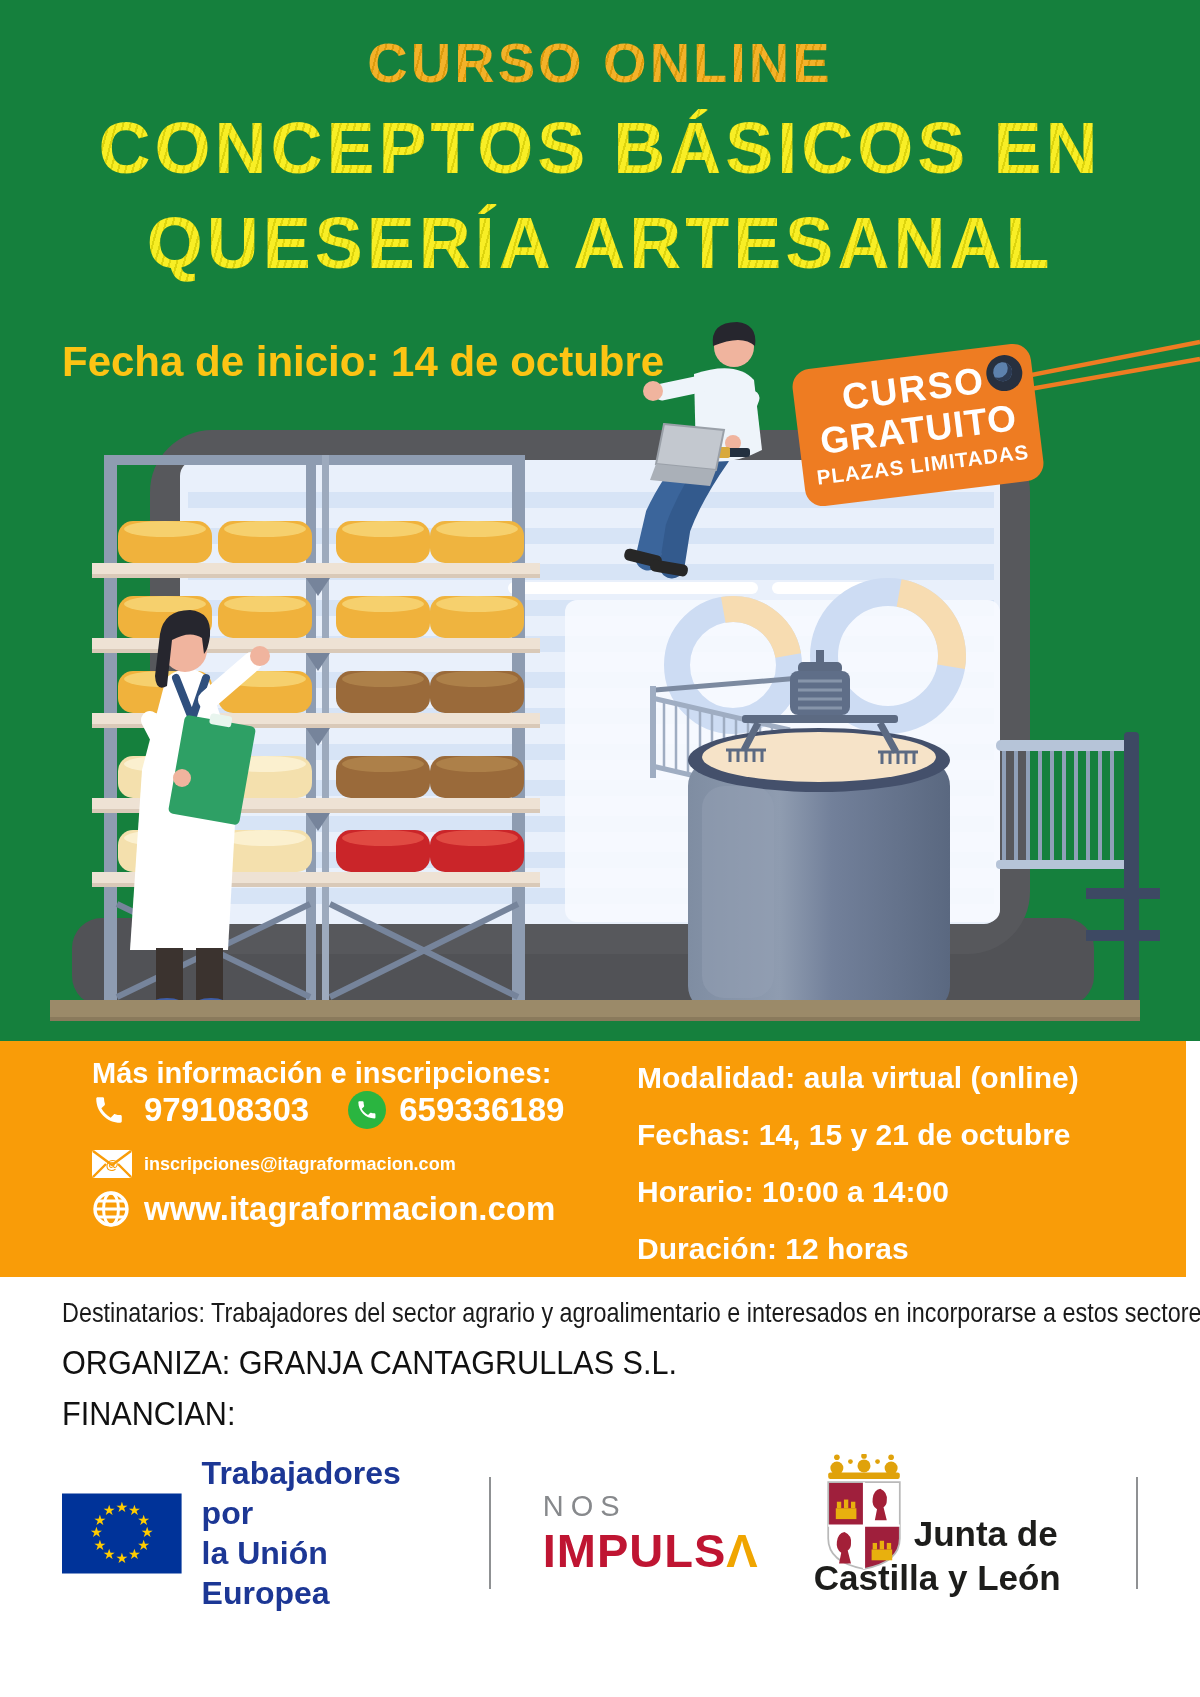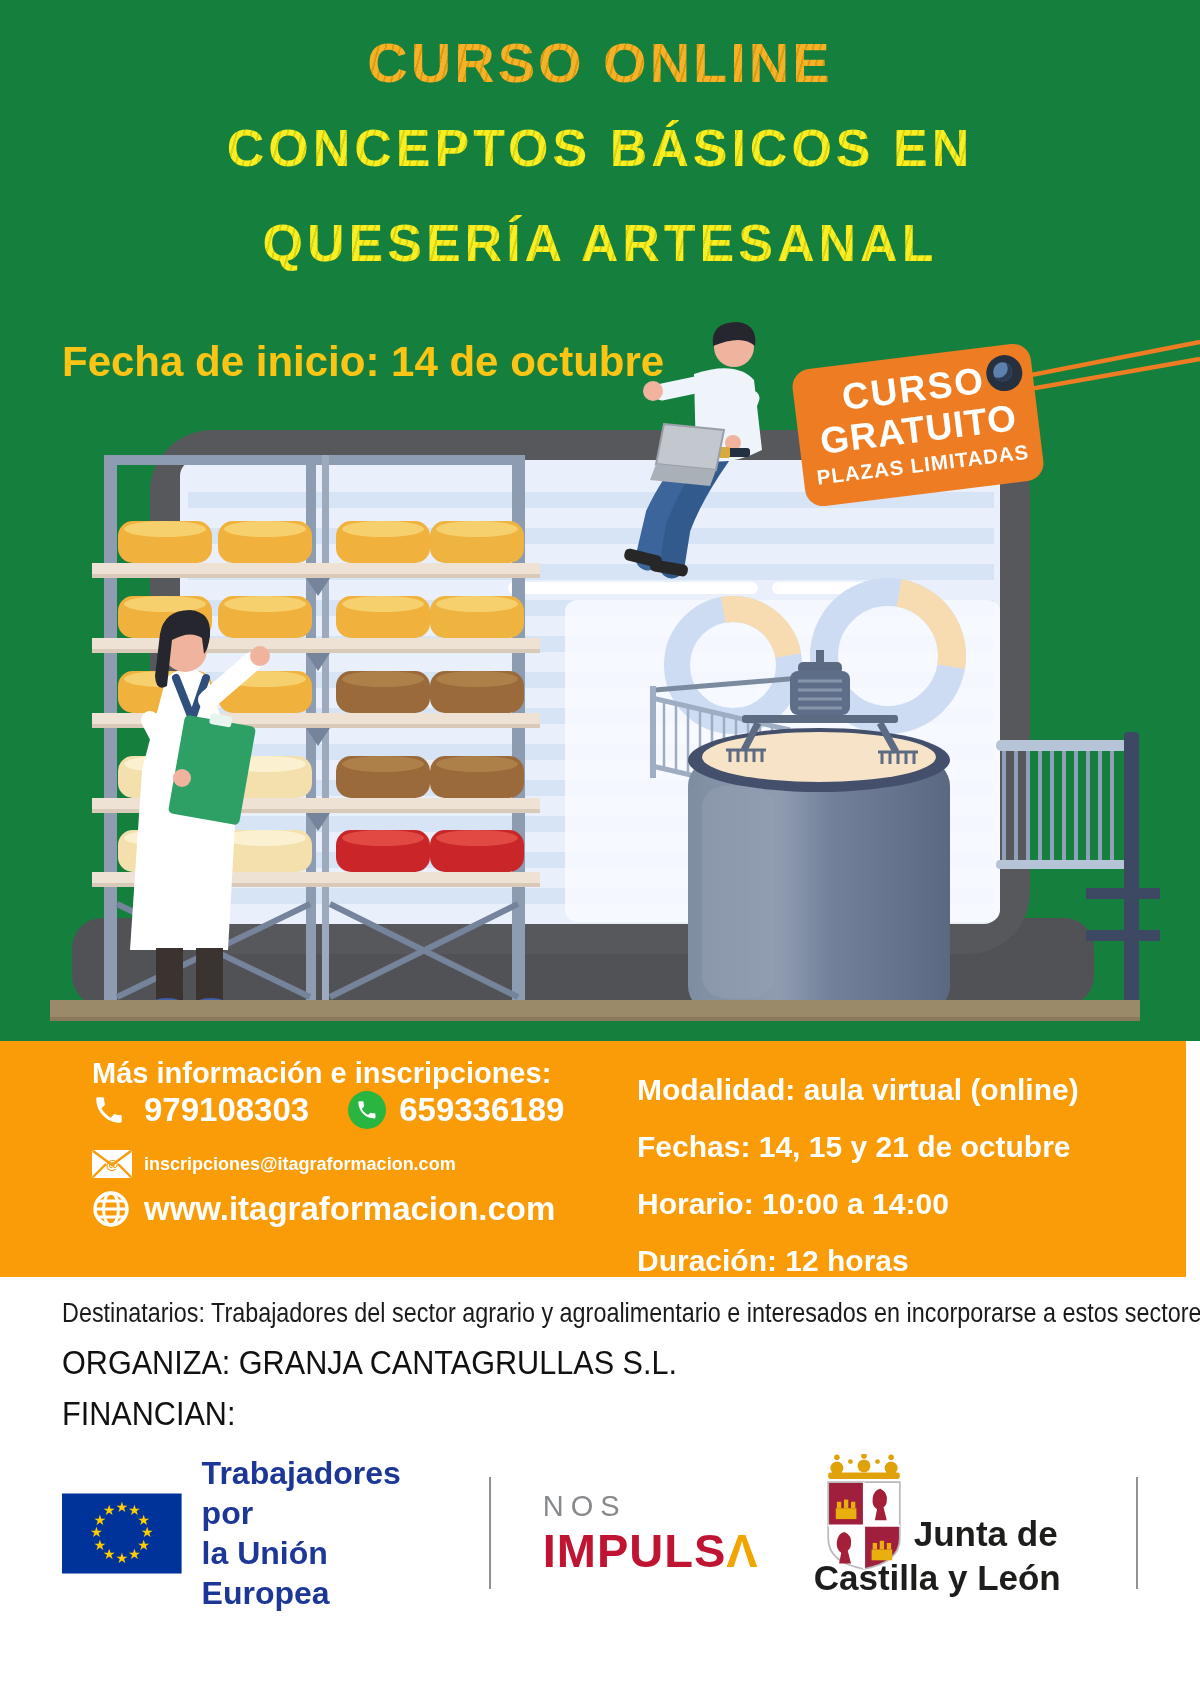--- a/index.html
+++ b/index.html
@@ -4,21 +4,21 @@
 <style>
   html,body{margin:0;padding:0;background:#ffffff;}
   .poster{position:relative;width:1200px;height:1697px;overflow:hidden;
           font-family:"Liberation Sans",sans-serif;background:#ffffff;}
 
   
   .hero{position:absolute;left:0;top:0;width:1200px;height:1041px;background:#15803d;}
   .kicker{position:relative;z-index:2;margin-top:30px;text-align:center;
           font-size:56px;font-weight:bold;letter-spacing:3px;color:#f0ad1d;}
   .hero-title{position:relative;z-index:2;margin-top:6px;text-align:center;}
-  .hero-title-line{font-size:52px;font-weight:bold;letter-spacing:4px;line-height:95px;color:#f3e71e;}
+  .hero-title-line{font-size:72px;font-weight:bold;letter-spacing:4px;line-height:95px;color:#f3e71e;}
   @supports (-webkit-background-clip:text){
     .kicker{background:repeating-linear-gradient(105deg,#f3b229 0 5px,#dd9c0e 5px 7px);
             -webkit-background-clip:text;background-clip:text;color:transparent;}
     .hero-title-line{background:repeating-linear-gradient(105deg,#f8ee25 0 5px,#ddd40e 5px 7px);
             -webkit-background-clip:text;background-clip:text;color:transparent;}
   }
   .start-date{position:absolute;z-index:2;left:62px;top:338px;font-size:42px;font-weight:bold;color:#fcc414;}
 
   .illustration{position:absolute;left:0;top:300px;width:1200px;height:741px;z-index:1;}
 
@@ -40,21 +40,21 @@
   .band-left{width:545px;padding:16px 0 0 92px;}
   .band-heading{font-size:29px;font-weight:bold;margin-bottom:0;}
   .contact-row{display:flex;align-items:center;}
   .icon-cell{width:52px;display:flex;align-items:center;}
   .phone-number{font-size:33px;font-weight:bold;}
   .wa-gap{width:38px;}
   .email-row{margin-top:20px;}
   .email-text{font-size:18px;font-weight:bold;}
   .web-row{margin-top:12px;text-align:right;}
   .web-text{font-size:33px;font-weight:bold;}
-  .band-right{flex:1;padding-top:20px;}
+  .band-right{flex:1;padding-top:8px;}
   .detail-line{font-size:30px;font-weight:bold;line-height:57px;}
 
   
   .legal{position:absolute;left:0;top:1277px;width:1200px;height:420px;background:#ffffff;
          padding:20px 62px 0;box-sizing:border-box;color:#111;}
   .destinatarios{font-size:27.5px;white-space:nowrap;transform:scaleX(0.85);transform-origin:left center;
          color:#1a1a1a;}
   .cofinance{margin-top:14px;font-weight:bold;font-size:39px;line-height:51px;color:#1a1a1a;}
   .cofinance .jline{text-align:justify;text-align-last:justify;}
   .organiza{margin-top:12px;font-size:34px;transform:scaleX(0.9);transform-origin:left center;white-space:nowrap;}

